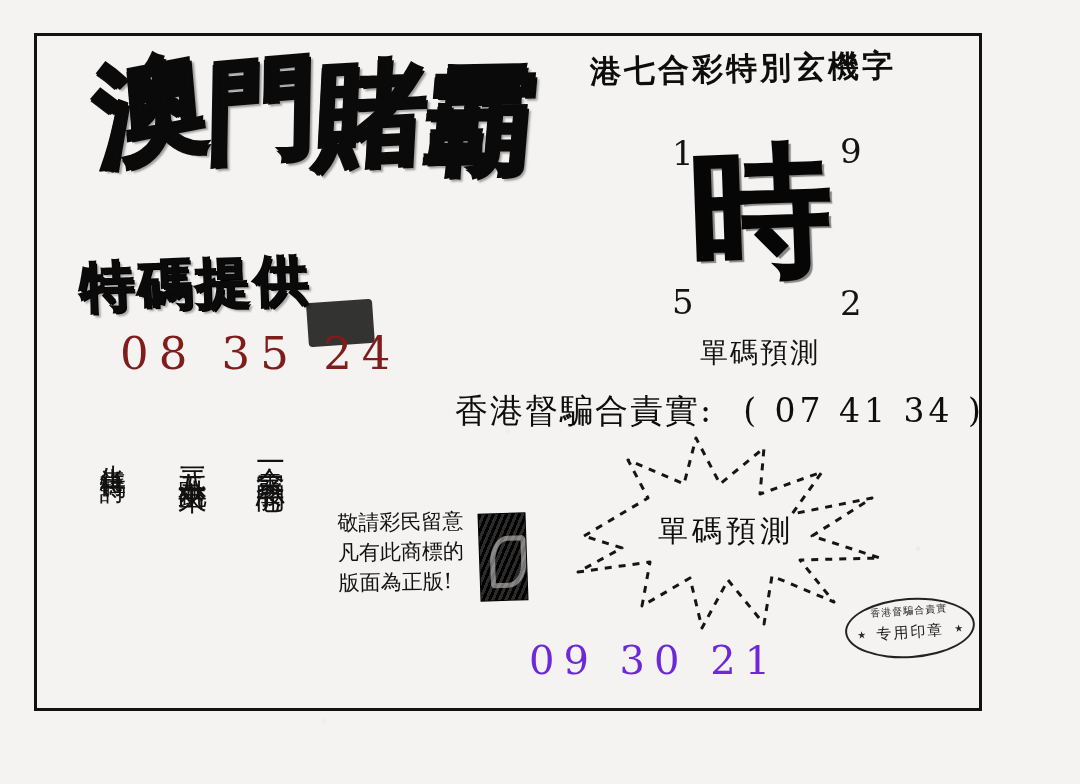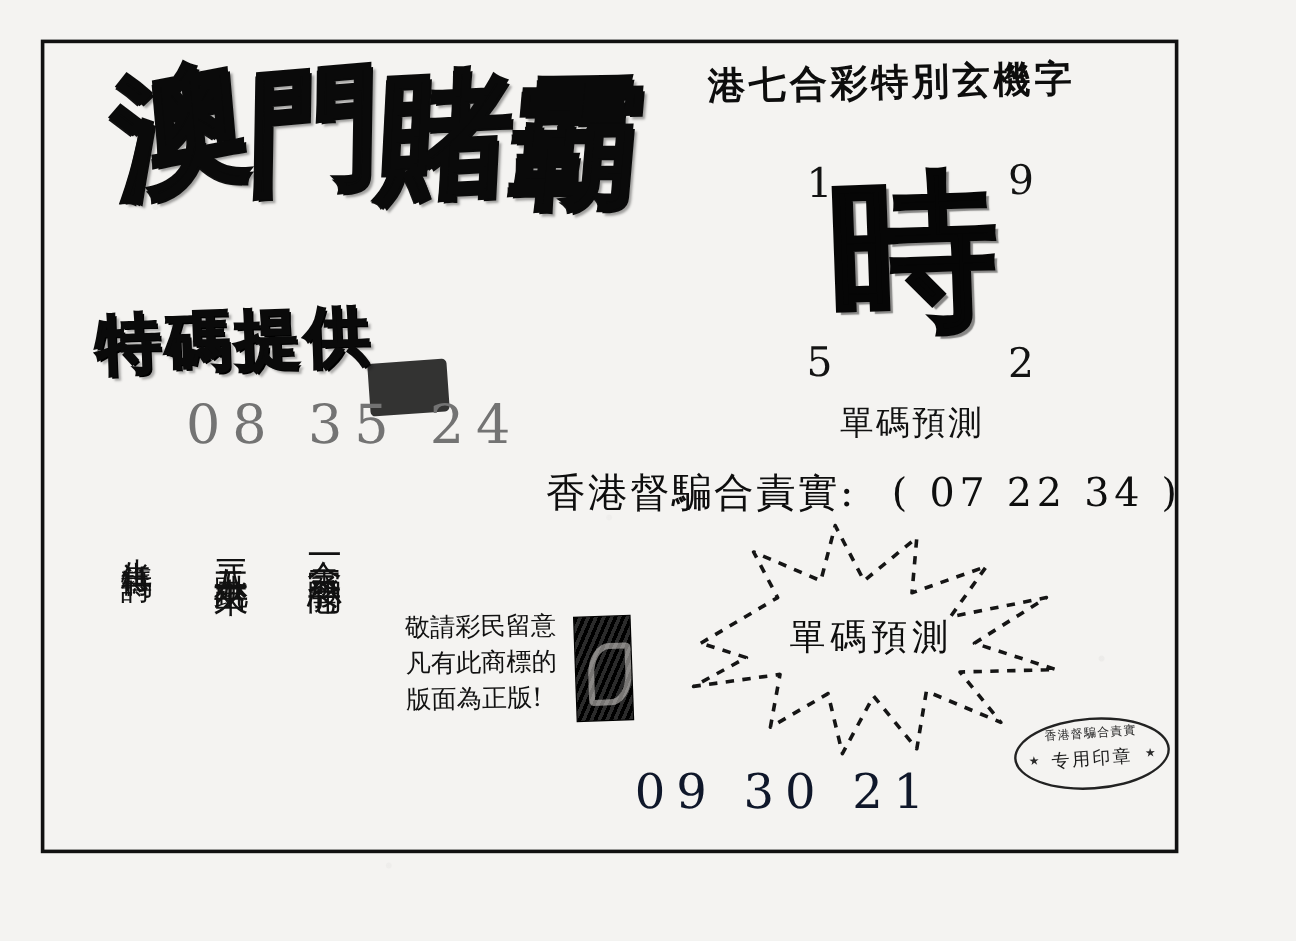--- a/index.html
+++ b/index.html
@@ -117,23 +117,22 @@
     transform: rotate(-2deg);
   }
 
   
   .left-numbers {
     top: 327px;
     left: 120px;
     font-family: "DejaVu Serif", serif;
     font-size: 45px;
     letter-spacing: 10px;
-    color: #737373;
-    white-space: nowrap;
-    margin-left: 35px;
+    color: #7f1d1d;
+    white-space: nowrap;
   }
 
   
   .center-char {
     top: 140px;
     left: 690px;
     font-family: "DejaVu Serif", serif;
     font-size: 142px;
     font-weight: bold;
     color: #060606;
@@ -245,21 +244,21 @@
     white-space: nowrap;
   }
 
   
   .bottom-numbers {
     top: 637px;
     left: 529px;
     font-family: "DejaVu Serif", serif;
     font-size: 40px;
     letter-spacing: 9px;
-    color: #0f172a;
+    color: #6d28d9;
     white-space: nowrap;
   }
 
   
   .oval-stamp {
     top: 598px;
     left: 845px;
     width: 126px;
     height: 56px;
     border: 2px solid #222;
@@ -316,21 +315,21 @@
 
   <div class="abs corner-num cn-tl">1</div>
   <div class="abs corner-num cn-tr">9</div>
   <div class="abs corner-num cn-bl">5</div>
   <div class="abs corner-num cn-br">2</div>
 
   <div class="abs center-char">時</div>
 
   <div class="abs issue">單碼預測</div>
 
-  <div class="abs wuxing"><span>香港督騙合責實:</span><span class="nums">( 07  22  34 )</span></div>
+  <div class="abs wuxing"><span>香港督騙合責實:</span><span class="nums">( 07  41  34 )</span></div>
 
   <div class="abs vcol vcol-1">合一零三發心開</div>
   <div class="abs vcol vcol-2">三八二五跳出來</div>
   <div class="abs vcol vcol-3">生肖特碼詩</div>
 
   <div class="abs notice">
     <div>敬請彩民留意</div>
     <div>凡有此商標的</div>
     <div>版面為正版!</div>
   </div>

